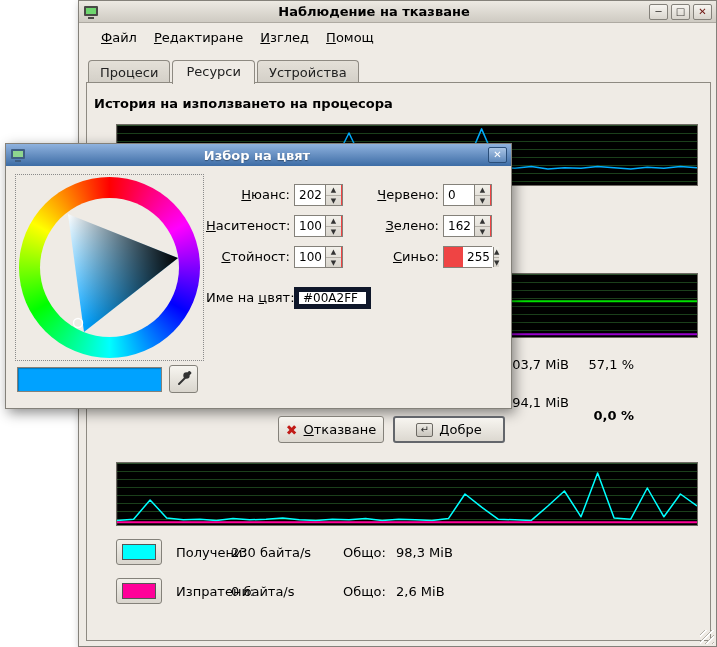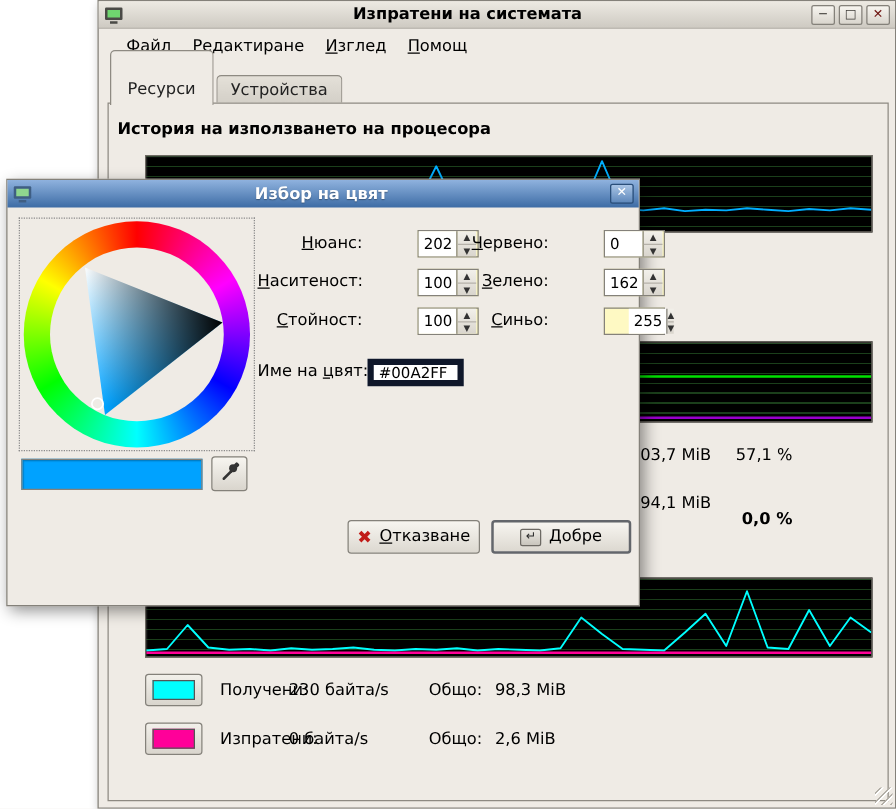--- a/index.html
+++ b/index.html
@@ -4,38 +4,38 @@
 <style>
   * { margin:0; padding:0; box-sizing:border-box; }
   html,body { width:717px; height:647px; }
   body {
     position:relative; background:#ffffff;
     font-family:"DejaVu Sans", sans-serif; font-size:13px; color:#000;
     overflow:hidden;
   }
   .window { position:absolute; background:#EFEBE5; border:1px solid #84817A; }
   #main-window { left:78px; top:0; width:639px; height:647px; box-shadow:2px 3px 8px rgba(0,0,0,.30); }
-  #dialog { left:5px; top:143px; width:507px; height:342px; z-index:10; box-shadow:3px 4px 12px rgba(0,0,0,.45); }
+  #dialog { left:5px; top:143px; width:507px; height:266px; z-index:10; box-shadow:3px 4px 12px rgba(0,0,0,.45); }
 
   .titlebar { position:absolute; left:0; top:0; right:0; height:22px; display:flex; align-items:center; gap:3px; padding:0 4px; }
   #main-window .titlebar { background:linear-gradient(#EDEAE3,#CECAC2); border-bottom:1px solid #AEAAA2; }
   #dialog .titlebar { background:linear-gradient(#8FB2DE,#3D6CA5); }
   .titlebar .title { flex:1; text-align:center; font-weight:bold; font-size:13px; white-space:nowrap; overflow:hidden; }
   #dialog .title { color:#fff; text-shadow:0 1px 1px rgba(0,0,0,.35); }
   .winbtn { width:19px; height:16px; flex:0 0 auto; background:linear-gradient(#F7F5F0,#D9D5CD); border:1px solid #84817A; border-radius:2px; font-size:10px; line-height:13px; text-align:center; color:#3c3a36; cursor:default; }
   .winbtn.close-main { color:#6E1410; font-weight:bold; }
   #dialog .winbtn { background:linear-gradient(#A9C4E5,#5E88BB); border-color:#2A4E79; color:#fff; font-weight:bold; }
 
   .menubar { position:absolute; left:2px; top:24px; right:2px; height:24px; display:flex; align-items:center; padding-left:12px; gap:1px; }
   .menu-item { padding:3px 8px; border-radius:2px; }
   .menu-item u { text-decoration:underline; }
 
   .tabstrip { position:absolute; left:9px; top:56px; display:flex; align-items:flex-end; height:26px; }
   .tab { padding:4px 11px 3px; background:linear-gradient(#E4E0D8,#D3CFC7); border:1px solid #8E8A82; border-bottom:none; border-radius:4px 4px 0 0; margin-right:2px; color:#222; }
-  .tab.active { background:#EFEBE5; padding:23px 13px 5px; position:relative; top:1px; z-index:2; }
+  .tab.active { background:#EFEBE5; padding:3px 13px 5px; position:relative; top:1px; z-index:2; }
 
   .notebook { position:absolute; left:7px; top:81px; width:625px; height:559px; border:1px solid #8E8A82; background:#EFEBE5; }
 
   .heading { position:absolute; font-weight:bold; font-size:13px; white-space:nowrap; }
 
   .chart { position:absolute; background-color:#000;
     background-image:repeating-linear-gradient(to bottom, #1B3F1B 0 1px, transparent 1px 8px);
     border:1px solid #6E6A63; box-shadow:inset 1px 1px 0 rgba(255,255,255,.08); }
   .chart svg { position:absolute; left:0; top:0; }
 
@@ -47,21 +47,21 @@
 
   
   .wheel-box { position:absolute; left:9px; top:30px; width:189px; height:187px; border:1px dotted #8a8a8a; }
   .hue-ring { position:absolute; left:3px; top:2px; width:181px; height:181px; border-radius:50%;
     background:conic-gradient(#f00,#f0f,#00f,#0ff,#0f0,#ff0,#f00); }
   .hue-hole { position:absolute; left:24px; top:23px; width:139px; height:139px; border-radius:50%; background:#EFEBE5; }
   .wheel-box svg { position:absolute; left:0; top:0; }
 
   .field-label { position:absolute; white-space:nowrap; font-size:13px; }
   .field-label u { text-decoration:underline; }
-  .spin { position:absolute; width:49px; height:22px; display:flex; border:1px solid #84817A; background:#fef9c3;margin-left:40px; }
+  .spin { position:absolute; width:49px; height:22px; display:flex; border:1px solid #84817A; background:#ef4444; }
   .spin input { width:30px; border:none; outline:none; font:12px "DejaVu Sans",sans-serif; padding:2px 1px 2px 4px; background:#fff; }
   .spin .arrows { width:16px; display:flex; flex-direction:column; background:linear-gradient(#F2F0EA,#D9D5CD); border-left:1px solid #84817A; }
   .spin .ar { flex:1; font-size:7px; line-height:10px; text-align:center; color:#333; }
   .spin .ar.up { border-bottom:1px solid #B5B1A9; }
   .text-field { position:absolute; height:22px; border:5px solid #0f172a; background:#fff; font:12px "DejaVu Sans",sans-serif; padding:3px 4px; outline:none; }
   .preview { position:absolute; left:11px; top:223px; width:145px; height:25px; border:1px solid #84817A; box-shadow:inset 1px 1px 1px rgba(0,0,0,.25); }
   .tool-btn { position:absolute; width:29px; height:28px; background:linear-gradient(#F7F5F0,#D9D5CD); border:1px solid #84817A; border-radius:3px; display:flex; align-items:center; justify-content:center; }
 
   .btn { position:absolute; height:27px; background:linear-gradient(#F7F5F0,#DCD8D0); border:1px solid #84817A; border-radius:3px; display:flex; align-items:center; justify-content:center; gap:6px; font-size:13px; }
   .btn u { text-decoration:underline; }
@@ -78,34 +78,35 @@
 <div class="window" id="main-window">
 
   <div class="titlebar">
     <span style="width:16px;height:16px;">
       <svg width="16" height="16">
           <rect x="1" y="2" width="14" height="10" rx="1" fill="#4a4a46"></rect>
           <rect x="3" y="4" width="10" height="6" fill="#6FD66F"></rect>
           <rect x="5" y="13" width="6" height="2" fill="#4a4a46"></rect>
         </svg>
     </span>
-    <span class="title">Изпратени на системата</span>
+    <span class="title">Наблюдение на тказване</span>
     <span class="winbtn">─</span>
     <span class="winbtn">□</span>
     <span class="winbtn close-main">✕</span>
   </div>
 
   <div class="menubar">
     <span class="menu-item"><u>Ф</u>айл</span>
     <span class="menu-item"><u>Р</u>едактиране</span>
     <span class="menu-item"><u>И</u>зглед</span>
     <span class="menu-item"><u>П</u>омощ</span>
   </div>
 
   <div class="tabstrip">
+    <span class="tab">Процеси</span>
     <span class="tab active">Ресурси</span>
     <span class="tab">Устройства</span>
   </div>
 
   <div class="notebook"></div>
 
   <div class="heading" style="left:15px; top:95px;">История на използването на процесора</div>
 
   <div class="chart" style="left:37px; top:123px; width:582px; height:62px;">
     <svg width="580" height="60">

